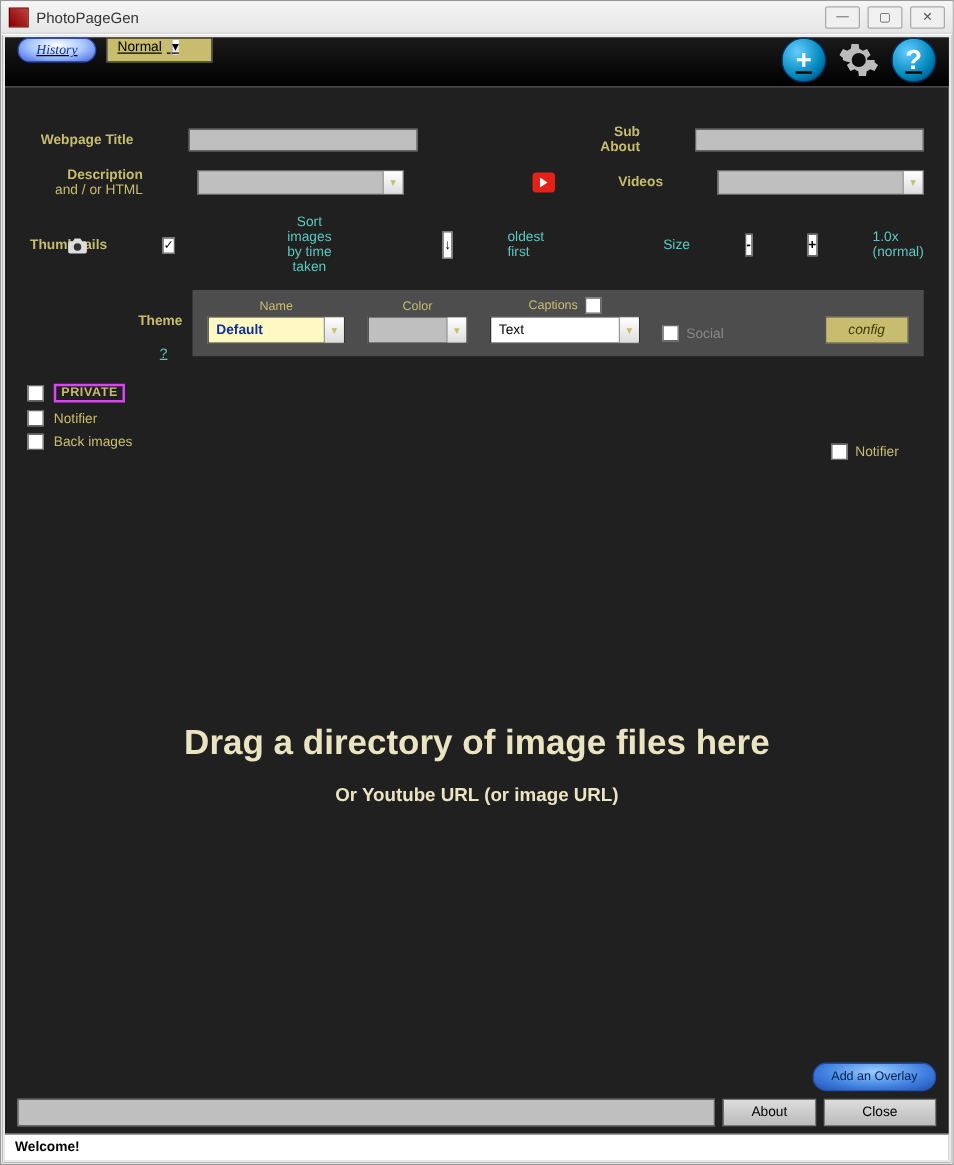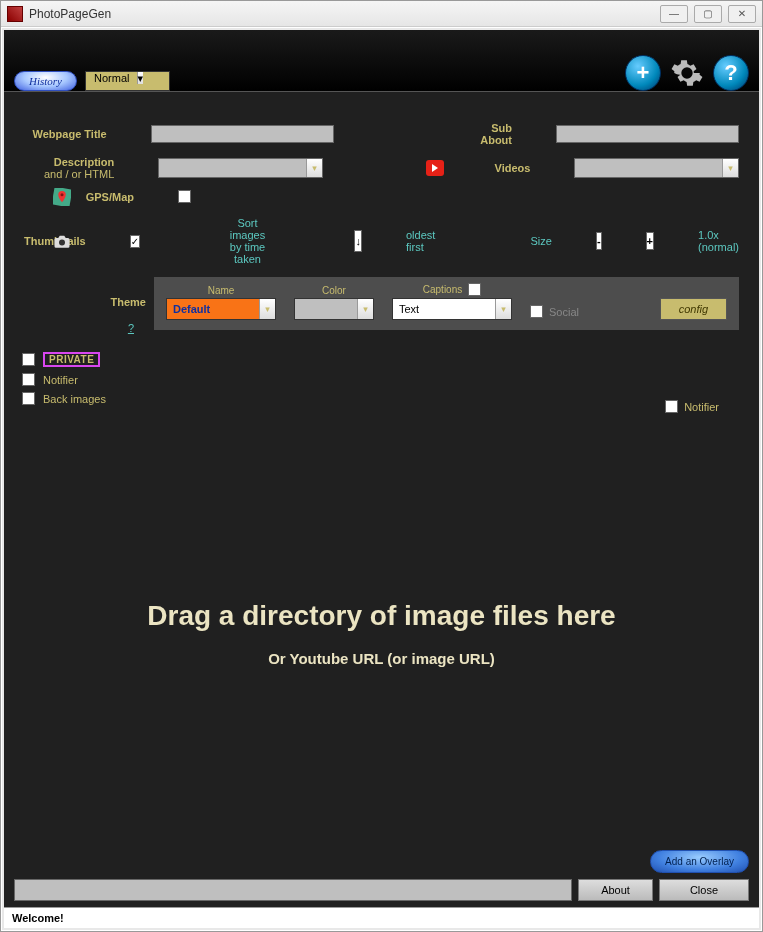--- a/index.html
+++ b/index.html
@@ -44,27 +44,28 @@
 }
 .app-body {
   background: #202020;
   flex: 1;
   display: flex;
   flex-direction: column;
   border: 2px solid #e8e8e8;
   margin: 1px;
 }
 .toolbar {
-  height: 62px;
+  height: 40px;
   background: linear-gradient(#1a1a1a,#000);
   display: flex;
-  align-items: flex-end;
+  align-items: flex-start;
   padding: 0 10px;
   gap: 8px;
   border-bottom: 1px solid #555;
+  text-decoration: underline;
 }
 .history-btn {
   background: radial-gradient(ellipse at 50% 30%, #fff, #a8c8ff 50%, #4060e0);
   color: #1030a0;
   border: 1px solid #3050c0;
   border-radius: 12px;
   padding: 3px 14px;
   font-size: 11px;
   font-family: serif;
   font-style: italic;
@@ -165,21 +166,21 @@
   margin-left: 130px;
   margin-right: 30px;
   padding: 6px 12px 10px 12px;
   display: flex;
   align-items: flex-end;
   gap: 18px;
 }
 .theme-col { display:flex; flex-direction:column; gap:2px; }
 .theme-col .hdr { color:#c8bc6e; font-size:10px; text-align:center; }
 .theme-select {
-  background:#f97316; border:1px solid #333; height:22px; width:110px;
+  background:#fef9c3; border:1px solid #333; height:22px; width:110px;
   display:flex; align-items:center;
 }
 .theme-select.gray { background:#bfbfbf; width:80px; }
 .theme-select.white { background:#fff; width:120px; }
 .theme-select .val { padding:0 6px; color:#1030a0; font-weight:bold; font-size:11px; }
 .theme-select.white .val { color:#000; font-weight:normal; }
 .theme-select .dd-arrow {
   width:16px; background:linear-gradient(#fff,#ddd); border-left:1px solid #999;
   height:100%; margin-left:auto; display:flex; align-items:center; justify-content:center; font-size:9px;
 }
@@ -287,31 +288,20 @@
           <div class="dd-arrow">▾</div>
         </div>
         <div style="width:18px"></div>
         <div class="youtube-icon"></div>
         <div class="label" style="width:52px">Videos</div>
         <div class="dropdown" style="width:200px">
           <div class="dd-arrow">▾</div>
         </div>
       </div>
 
-      <div class="form-row row-rel">
-        <div class="side-icon">
-          <svg class="maps-pin" viewBox="0 0 24 24">
-              <rect width="24" height="24" fill="#4a8" transform="rotate(10 12 12)"></rect>
-              <path d="M12 4a5 5 0 00-5 5c0 4 5 10 5 10s5-6 5-10a5 5 0 00-5-5z" fill="#e33"></path>
-              <circle cx="12" cy="9" r="2" fill="#811"></circle>
-            </svg>
-        </div>
-        <div class="label">GPS/Map</div>
-        <div class="check"></div>
-      </div>
 
       <div class="form-row row-rel" style="margin-top:14px;">
         <div class="side-icon cam-icon">
           <svg width="18" height="16" viewBox="0 0 24 20" fill="#ddd">
               <path d="M4 6h3l2-3h6l2 3h3a2 2 0 012 2v9a2 2 0 01-2 2H4a2 2 0 01-2-2V8a2 2 0 012-2z"></path>
               <circle cx="12" cy="12" r="4" fill="#333"></circle>
             </svg>
         </div>
         <div class="label">Thumbnails</div>
         <div class="check">✓</div>

